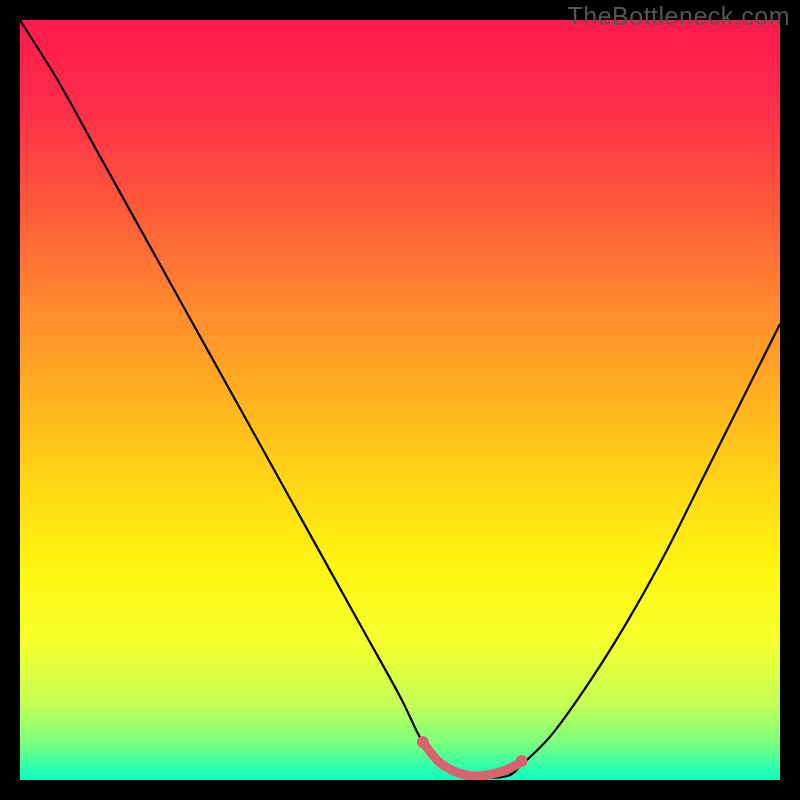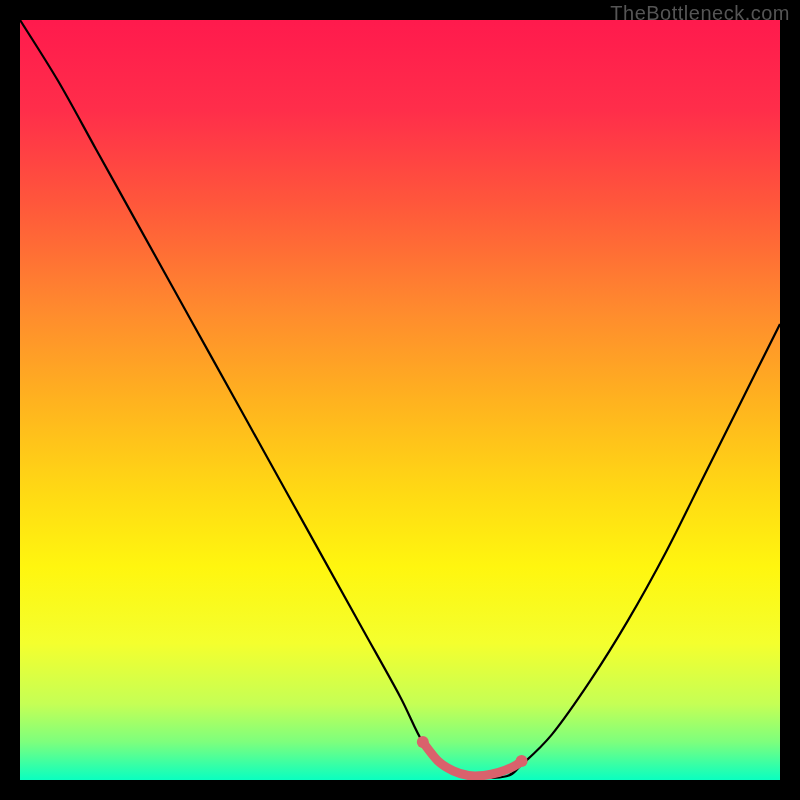--- a/index.html
+++ b/index.html
@@ -21,21 +21,21 @@
     left: 20px;
     top: 20px;
     width: 760px;
     height: 760px;
   }
   .watermark {
     position: absolute;
     top: 2px;
     right: 10px;
     font-family: Arial, Helvetica, sans-serif;
-    font-size: 20px;
+    font-size: 25px;
     color: #555;
     letter-spacing: 0.5px;
   }
 </style>
 </head>
 <body>
 
 <div class="frame">
   <svg class="plot" viewBox="0 0 760 760" preserveAspectRatio="none">
     <defs>

